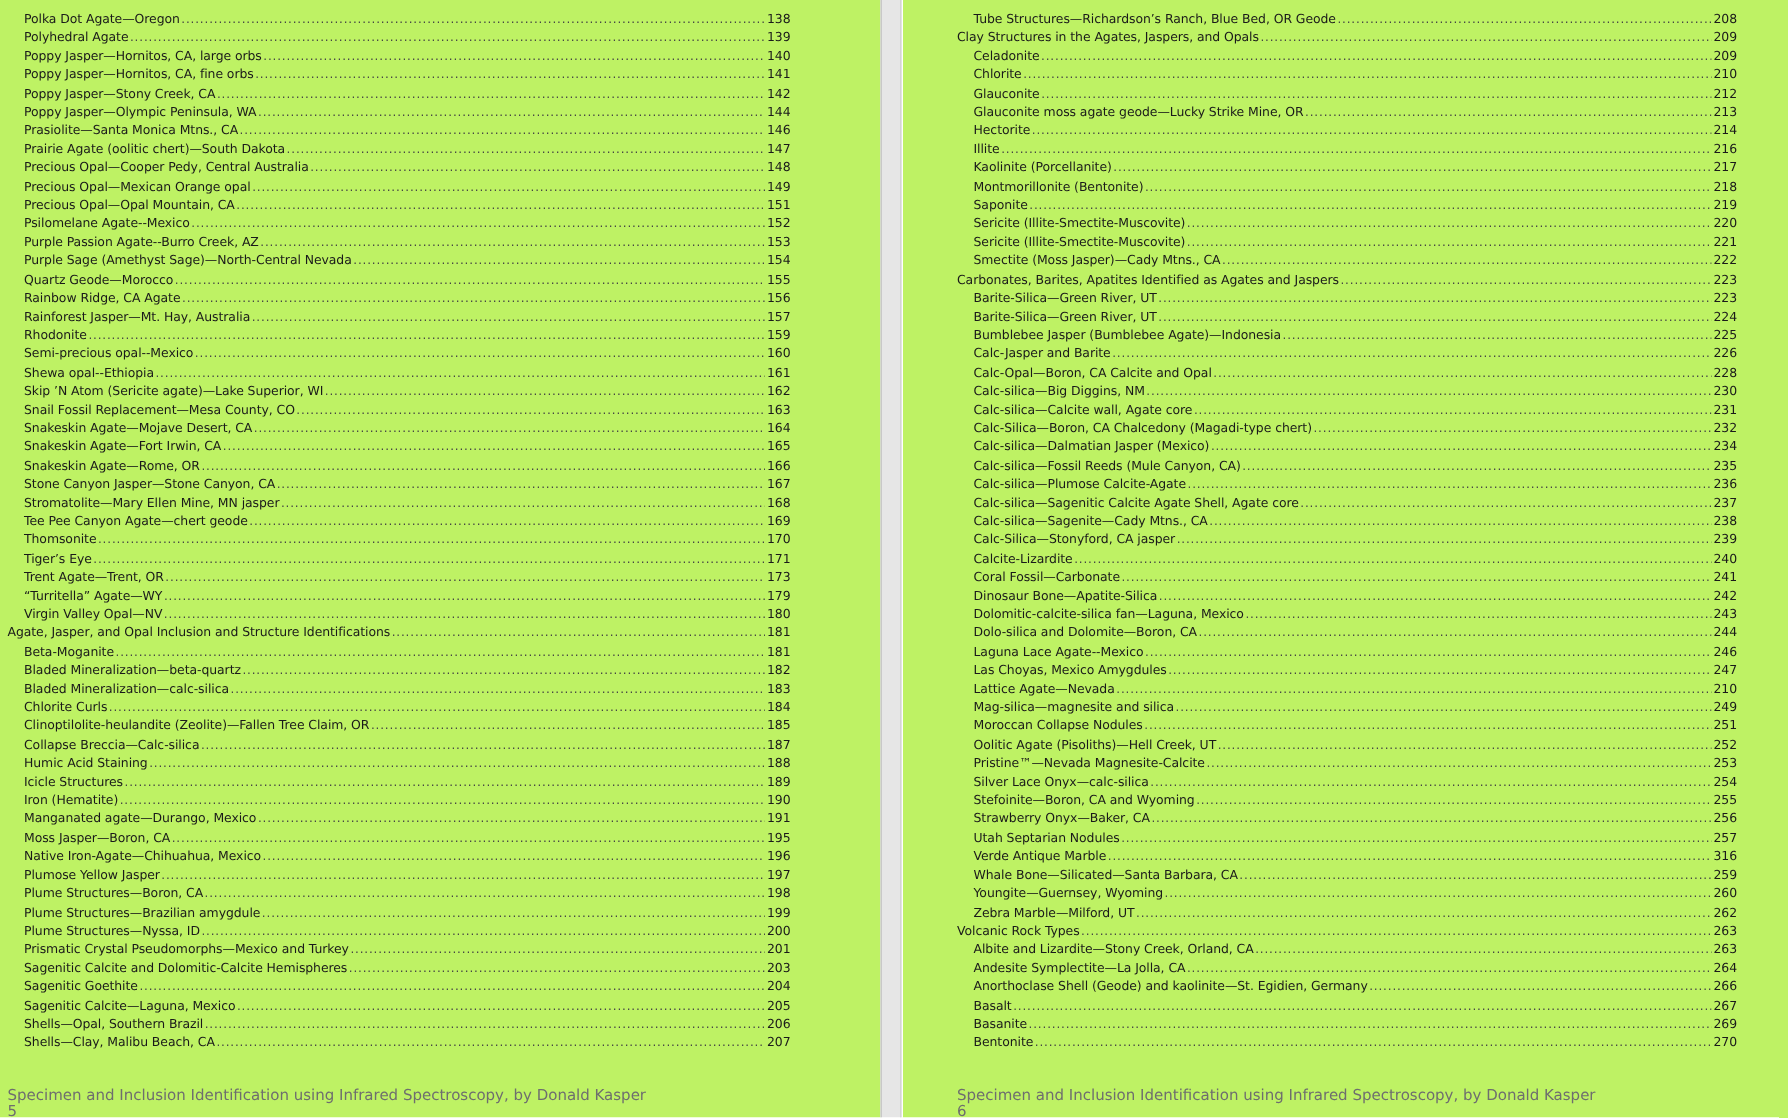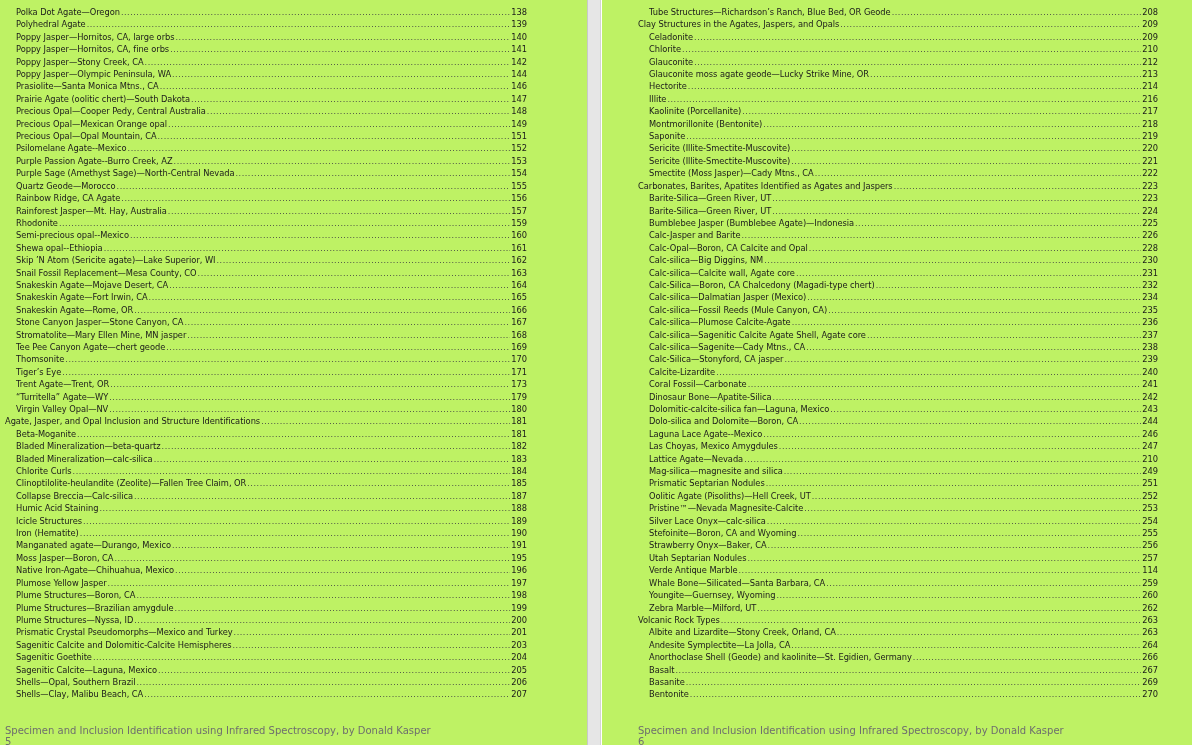--- a/index.html
+++ b/index.html
@@ -533,21 +533,21 @@
         <span class="title">Lattice Agate—Nevada</span>
         <span class="leader"></span>
         <span class="pg">210</span>
       </li>
       <li class="entry indent">
         <span class="title">Mag-silica—magnesite and silica</span>
         <span class="leader"></span>
         <span class="pg">249</span>
       </li>
       <li class="entry indent">
-        <span class="title">Prismatic Septarian Nodules</span>
+        <span class="title">Moroccan Collapse Nodules</span>
         <span class="leader"></span>
         <span class="pg">251</span>
       </li>
       <li class="entry indent">
         <span class="title">Oolitic Agate (Pisoliths)—Hell Creek, UT</span>
         <span class="leader"></span>
         <span class="pg">252</span>
       </li>
       <li class="entry indent">
         <span class="title">Pristine™—Nevada Magnesite-Calcite</span>
@@ -570,21 +570,21 @@
         <span class="pg">256</span>
       </li>
       <li class="entry indent">
         <span class="title">Utah Septarian Nodules</span>
         <span class="leader"></span>
         <span class="pg">257</span>
       </li>
       <li class="entry indent">
         <span class="title">Verde Antique Marble</span>
         <span class="leader"></span>
-        <span class="pg">114</span>
+        <span class="pg">316</span>
       </li>
       <li class="entry indent">
         <span class="title">Whale Bone—Silicated—Santa Barbara, CA</span>
         <span class="leader"></span>
         <span class="pg">259</span>
       </li>
       <li class="entry indent">
         <span class="title">Youngite—Guernsey, Wyoming</span>
         <span class="leader"></span>
         <span class="pg">260</span>

